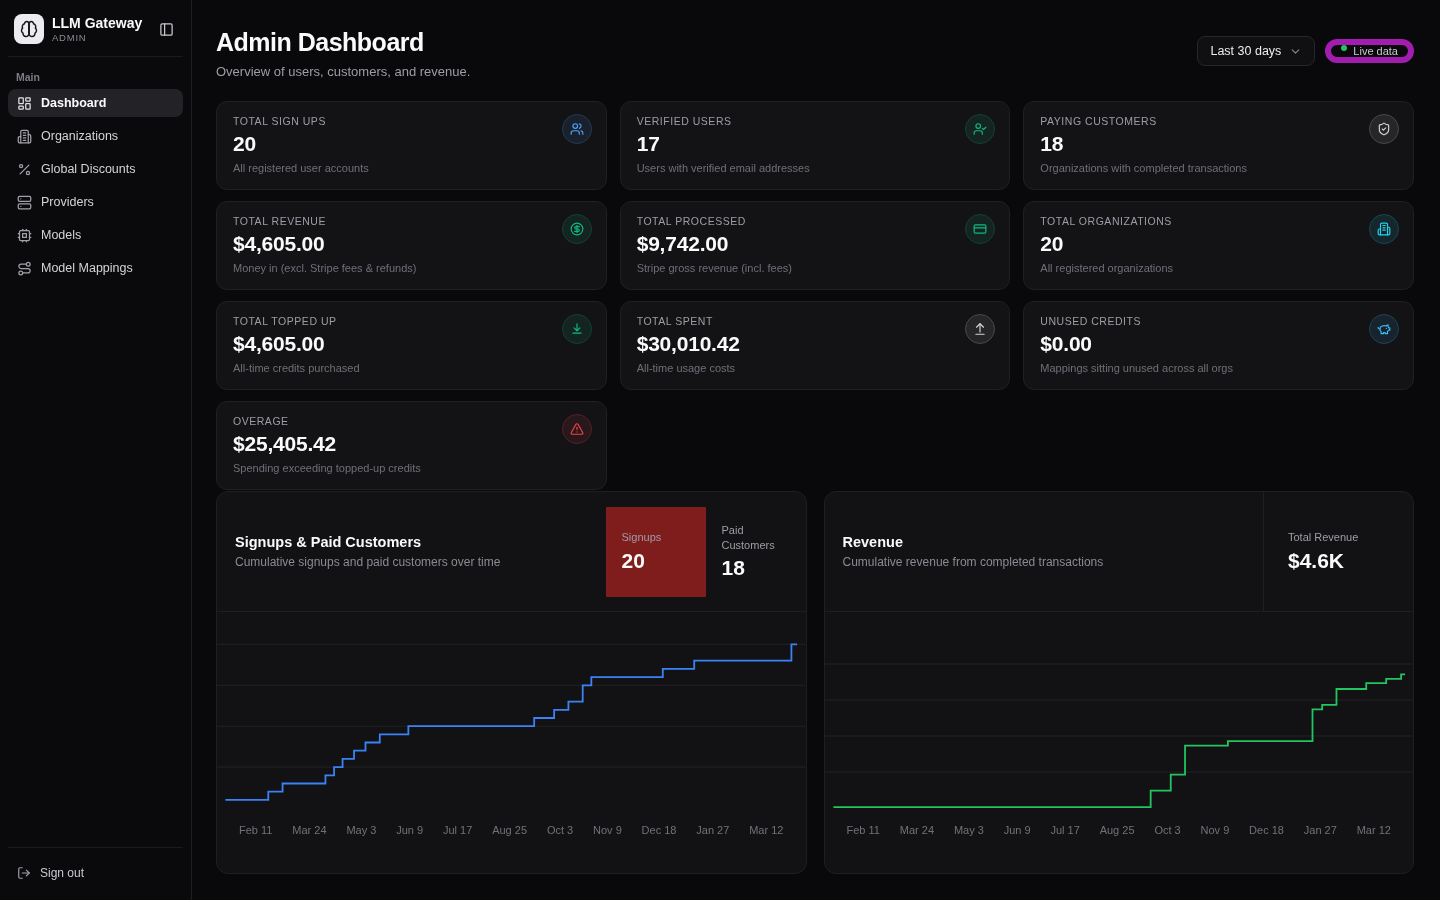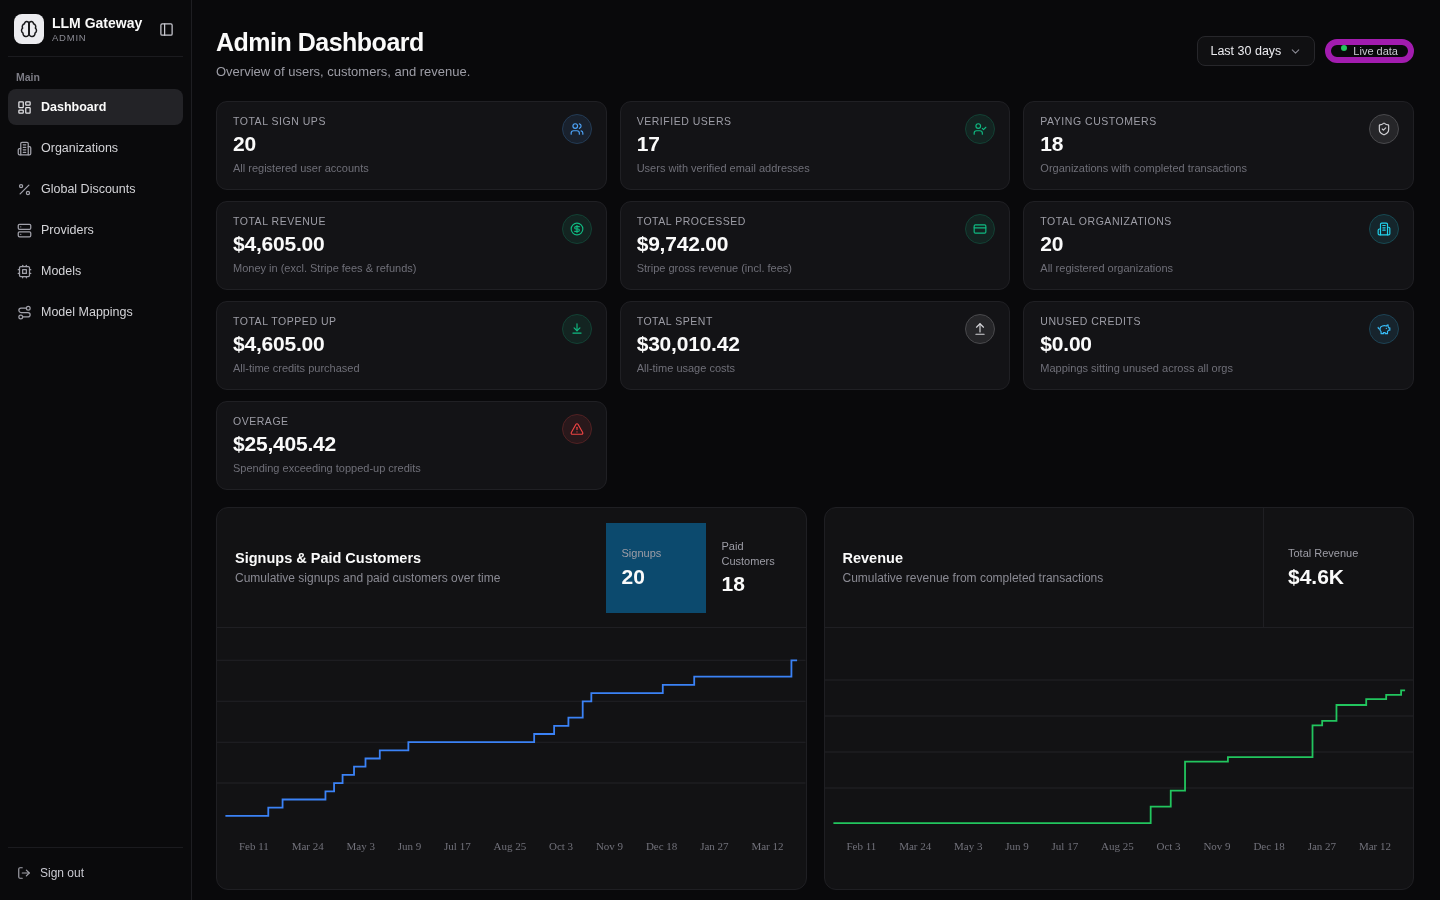--- a/index.html
+++ b/index.html
@@ -16,21 +16,21 @@
     border-bottom:1px solid #1b1b1f; }
   .brand-logo { width:30px; height:30px; border-radius:8px; background:#ececf0;
     display:flex; align-items:center; justify-content:center; flex:none; }
   .brand-text { flex:1; min-width:0; }
   .brand-name { font-size:14px; font-weight:700; color:#fafafa; line-height:1.25; }
   .brand-role { font-size:9.5px; color:#8a8a93; letter-spacing:.08em; }
   .collapse-btn { width:22px; height:22px; display:flex; align-items:center; justify-content:center;
     color:#c7c7cf; border-radius:6px; cursor:pointer; }
   .nav-section-label { font-size:10.5px; color:#7c7c85; padding:14px 8px 6px;font-weight:bold; }
   .nav-list { display:flex; flex-direction:column; gap:5px; }
-  .nav-item { display:flex; align-items:center; gap:9px; height:36px; padding:0 9px;
+  .nav-item { display:flex; align-items:center; gap:9px; height:28px; padding:0 9px;
     border-radius:8px; color:#d4d4d8; font-size:12.5px; cursor:pointer; }
   .nav-item .nav-icon { color:#a1a1aa; display:flex; }
   .nav-item.active { background:#232327; color:#fafafa; font-weight:600; }
   .nav-item.active .nav-icon { color:#e4e4e7; }
   .sidebar-spacer { flex:1; }
   .sidebar-footer { border-top:1px solid #1b1b1f; padding-top:10px; }
   .signout { display:flex; align-items:center; gap:9px; height:30px; padding:0 9px;
     border-radius:8px; color:#c9c9d1; font-size:12px; cursor:pointer; }
   .signout .nav-icon { color:#a1a1aa; display:flex; }
 
@@ -55,41 +55,41 @@
   .stat-label { font-size:10.5px; letter-spacing:.05em; color:#9d9da6; font-weight:500; }
   .stat-value { font-size:21px; font-weight:700; letter-spacing:-0.01em; margin-top:5px; color:#fafafa; }
   .stat-desc { font-size:11px; color:#6f6f78; margin-top:6px; }
   .stat-icon { position:absolute; top:12px; right:14px; width:30px; height:30px; border-radius:50%;
     background:color-mix(in srgb, var(--accent) 10%, #131316);
     border:1px solid color-mix(in srgb, var(--accent) 28%, #131316);
     display:flex; align-items:center; justify-content:center; }
   .stat-icon svg { stroke:var(--accent); }
 
   
-  .charts-row { display:grid; grid-template-columns:1fr 1fr; gap:17px; margin-top:17px; }
+  .charts-row { display:grid; grid-template-columns:1fr 1fr; gap:17px; margin-top:1px; }
   .chart-card { background:#121214; border:1px solid #1f1f23; border-radius:12px;
     height:383px; display:flex; flex-direction:column; overflow:hidden; }
   .chart-header { height:120px; flex:none; display:flex; align-items:stretch;
     border-bottom:1px solid #1f1f23; }
   .chart-titles { flex:1; display:flex; flex-direction:column; justify-content:center;
     padding:0 18px; gap:5px; }
   .chart-title { font-size:14.5px; font-weight:700; }
   .chart-subtitle { font-size:12px; color:#8a8a93; }
   .hstat { width:100px; display:flex; flex-direction:column; justify-content:center;
     gap:4px; padding:0 16px; align-self:center; height:90px; cursor:pointer; }
   .hstat .hstat-label { font-size:11px; color:#9d9da6; line-height:1.3; }
   .hstat .hstat-value { font-size:21px; font-weight:700; }
-  .hstat.selected { background:#0c4a6e; }
+  .hstat.selected { background:#7f1d1d; }
   .hstat-total { border-left:1px solid #1f1f23; align-self:stretch; height:auto;
     width:150px; display:flex; flex-direction:column; justify-content:center; gap:5px;
     padding:0 24px; cursor:default; }
   .chart-body { flex:1; display:flex; flex-direction:column; padding-top:6px; }
   .chart-plot { width:100%; height:200px; flex:none; }
   .x-axis { display:flex; justify-content:space-between; padding:6px 22px 0; }
-  .x-axis span { font-size:11px; color:#71717a;font-family:Liberation Serif, serif; }
+  .x-axis span { font-size:11px; color:#71717a; }
 </style>
 </head>
 <body>
 
 <div class="app">
 
   <aside class="sidebar">
     <div class="brand-row">
       <div class="brand-logo">
         <svg width="18" height="18" viewBox="0 0 24 24" fill="none" stroke="#18181b" stroke-width="2" stroke-linecap="round" stroke-linejoin="round">

